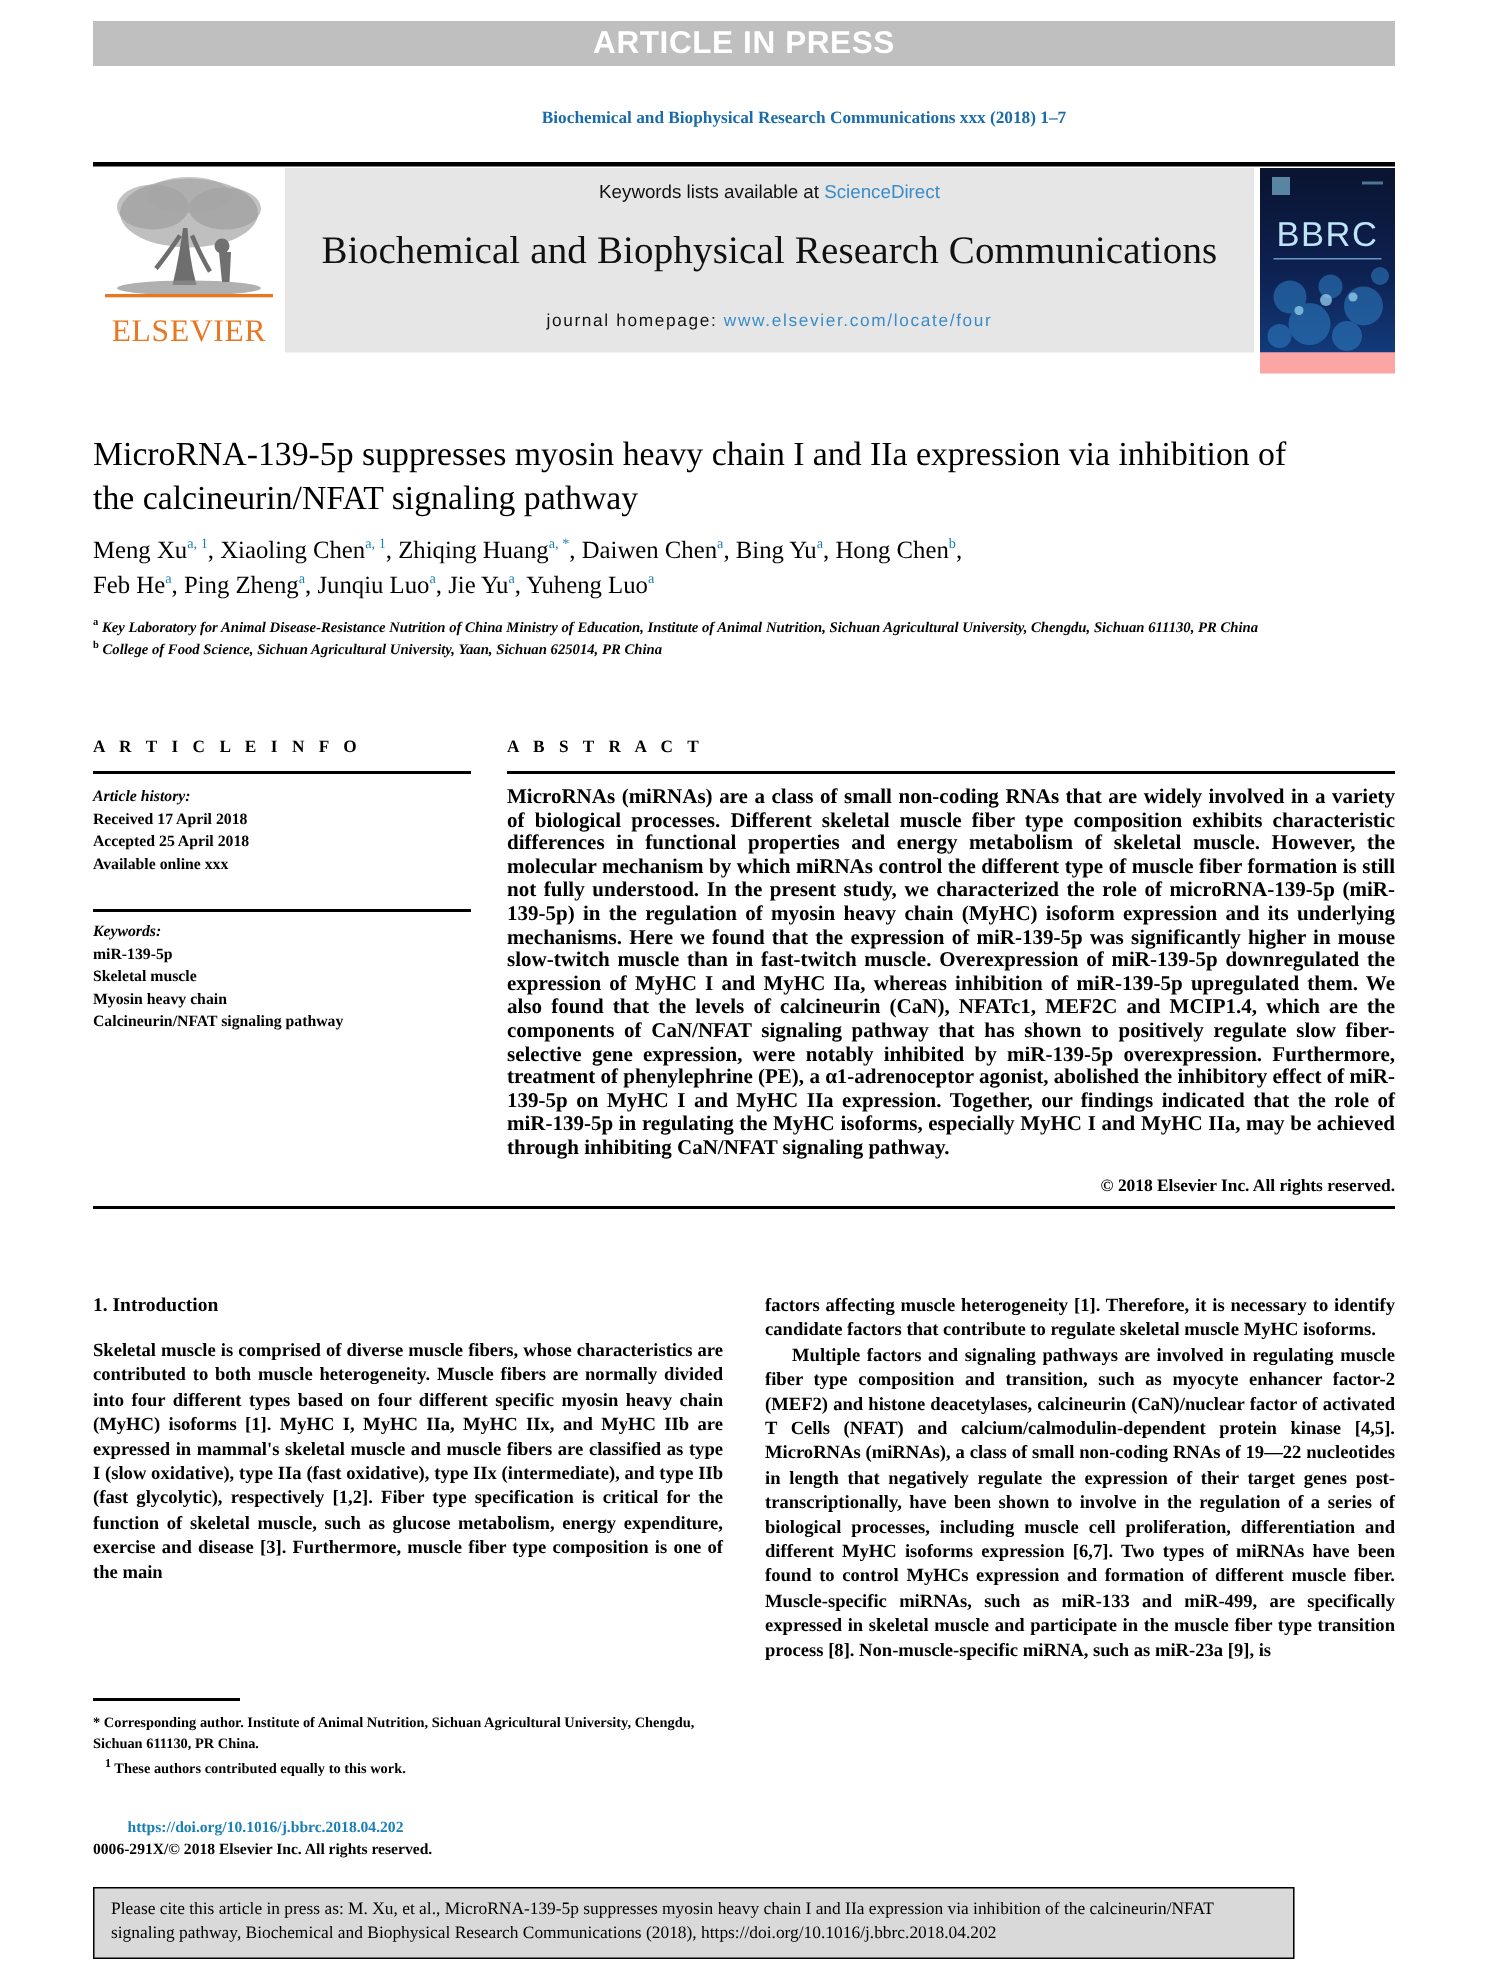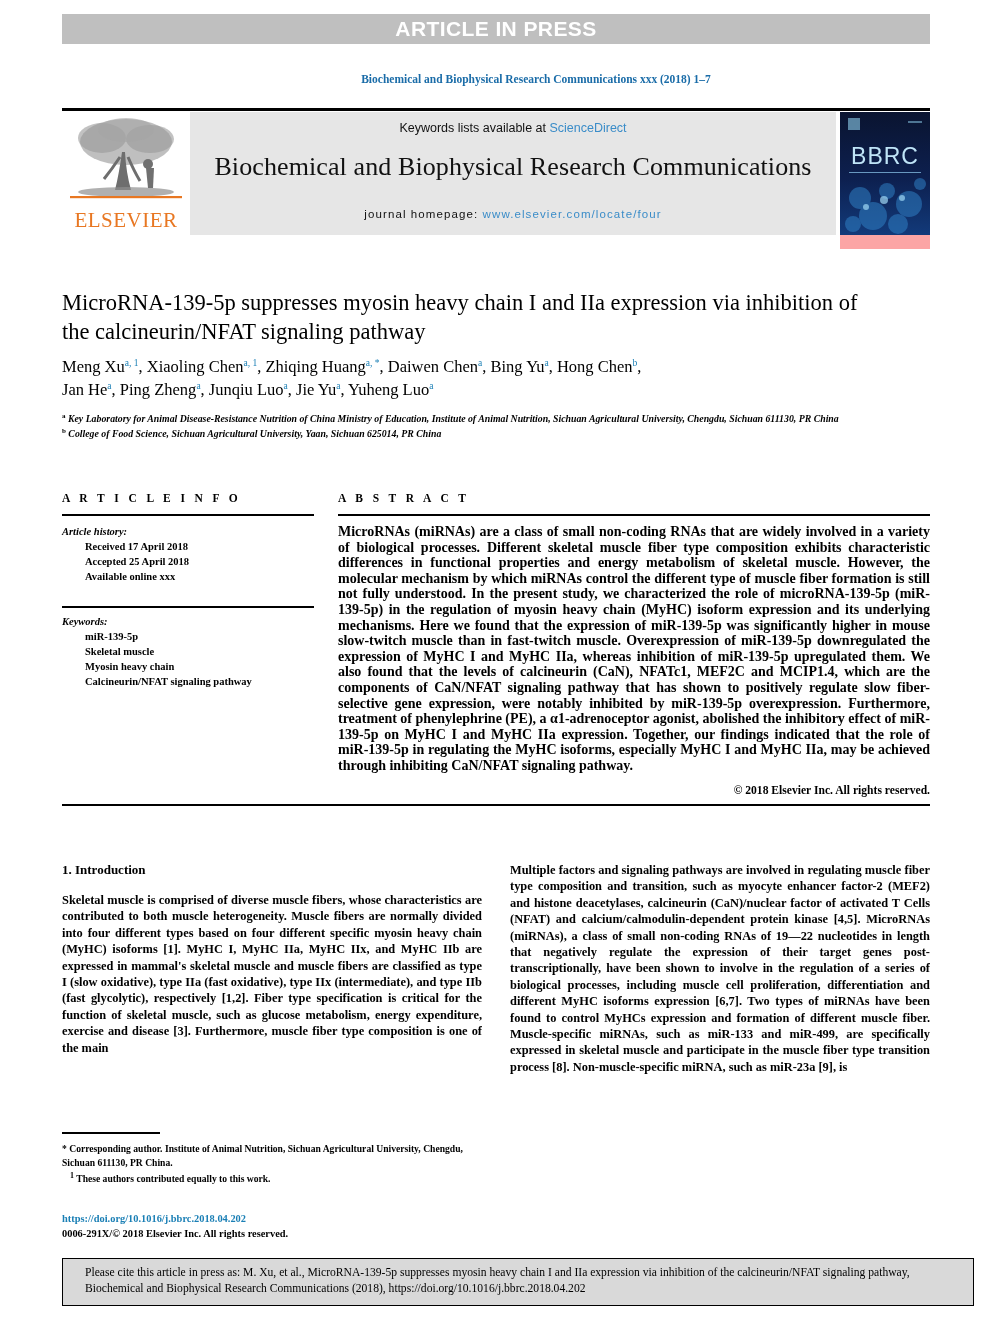--- a/index.html
+++ b/index.html
@@ -220,21 +220,20 @@
   .info-sub {
     font-size: 10.5px;
     font-weight: bold;
     font-style: italic;
     line-height: 15px;
   }
   .info-line {
     font-size: 10.5px;
     font-weight: bold;
     line-height: 15px;
-    margin-left: 23px;
   }
   .info-gap { height: 22px; }
   .thin-rule2 {
     height: 1.6px;
     background: #000;
     width: 100%;
     margin-bottom: 6px;
   }
   .abstract-body {
     font-size: 14px;
@@ -311,33 +310,33 @@
   .doi-block {
     position: absolute;
     left: 62px;
     top: 1212px;
     width: 420px;
     font-size: 10.4px;
     line-height: 14.5px;
     font-weight: bold;
     font-family: "Liberation Serif", serif;
   }
-  .doi-link { color: #1a7fb5; }
+  .doi-link { color: #1a7fb5; margin-left: 23px; }
 
   
   .cite-box {
     position: absolute;
     left: 62px;
     top: 1258px;
-    width: 912px;
+    width: 801px;
     height: 48px;
     background: #d9d9d9;
     border: 1.5px solid #000;
     box-sizing: border-box;
-    padding: 6px 9px 0 22px;
+    padding: 6px 9px 0 11px;
   }
   .cite-text {
     font-size: 11.6px;
     line-height: 16px;
     font-family: "Liberation Serif", serif;
     color: #000;
   }
 </style>
 </head>
 <body>
@@ -417,21 +416,21 @@
     </div>
   </div>
 
   <div class="art-title">MicroRNA-139-5p suppresses myosin heavy chain I and IIa expression via inhibition of the calcineurin/NFAT signaling pathway</div>
 
   <div class="authors">
     <div>
       <span>Meng Xu</span><sup>a, 1</sup><span>, </span><span>Xiaoling Chen</span><sup>a, 1</sup><span>, </span><span>Zhiqing Huang</span><sup>a, *</sup><span>, </span><span>Daiwen Chen</span><sup>a</sup><span>, </span><span>Bing Yu</span><sup>a</sup><span>, </span><span>Hong Chen</span><sup>b</sup><span>,</span>
     </div>
     <div>
-      <span>Jan He</span><sup>a</sup><span>, </span><span>Ping Zheng</span><sup>a</sup><span>, </span><span>Junqiu Luo</span><sup>a</sup><span>, </span><span>Jie Yu</span><sup>a</sup><span>, </span><span>Yuheng Luo</span><sup>a</sup>
+      <span>Feb He</span><sup>a</sup><span>, </span><span>Ping Zheng</span><sup>a</sup><span>, </span><span>Junqiu Luo</span><sup>a</sup><span>, </span><span>Jie Yu</span><sup>a</sup><span>, </span><span>Yuheng Luo</span><sup>a</sup>
     </div>
   </div>
 
   <div class="affiliations">
     <div><sup>a</sup> <span>Key Laboratory for Animal Disease-Resistance Nutrition of China Ministry of Education, Institute of Animal Nutrition, Sichuan Agricultural University, Chengdu, Sichuan 611130, PR China</span></div>
     <div><sup>b</sup> <span>College of Food Science, Sichuan Agricultural University, Yaan, Sichuan 625014, PR China</span></div>
   </div>
 
   <div class="info-col">
     <div class="sec-head">A R T I C L E   I N F O</div>
@@ -457,20 +456,21 @@
   </div>
 
   <div class="long-rule"></div>
 
   <div class="col-left">
     <h2 class="h1">1. Introduction</h2>
     <p class="body">Skeletal muscle is comprised of diverse muscle fibers, whose characteristics are contributed to both muscle heterogeneity. Muscle fibers are normally divided into four different types based on four different specific myosin heavy chain (MyHC) isoforms [1]. MyHC I, MyHC IIa, MyHC IIx, and MyHC IIb are expressed in mammal's skeletal muscle and muscle fibers are classified as type I (slow oxidative), type IIa (fast oxidative), type IIx (intermediate), and type IIb (fast glycolytic), respectively [1,2]. Fiber type specification is critical for the function of skeletal muscle, such as glucose metabolism, energy expenditure, exercise and disease [3]. Furthermore, muscle fiber type composition is one of the main</p>
   </div>
 
   <div class="col-right">
+    <p class="body">factors affecting muscle heterogeneity [1]. Therefore, it is necessary to identify candidate factors that contribute to regulate skeletal muscle MyHC isoforms.</p>
     <p class="body">Multiple factors and signaling pathways are involved in regulating muscle fiber type composition and transition, such as myocyte enhancer factor-2 (MEF2) and histone deacetylases, calcineurin (CaN)/nuclear factor of activated T Cells (NFAT) and calcium/calmodulin-dependent protein kinase [4,5]. MicroRNAs (miRNAs), a class of small non-coding RNAs of 19—22 nucleotides in length that negatively regulate the expression of their target genes post-transcriptionally, have been shown to involve in the regulation of a series of biological processes, including muscle cell proliferation, differentiation and different MyHC isoforms expression [6,7]. Two types of miRNAs have been found to control MyHCs expression and formation of different muscle fiber. Muscle-specific miRNAs, such as miR-133 and miR-499, are specifically expressed in skeletal muscle and participate in the muscle fiber type transition process [8]. Non-muscle-specific miRNA, such as miR-23a [9], is</p>
   </div>
 
   <div class="footnote-rule"></div>
   <div class="footnotes">
     <div>
       <span>*</span>
       <span>Corresponding author. Institute of Animal Nutrition, Sichuan Agricultural University, Chengdu, Sichuan 611130, PR China.</span>
     </div>
     <div style="padding-left:8px">

